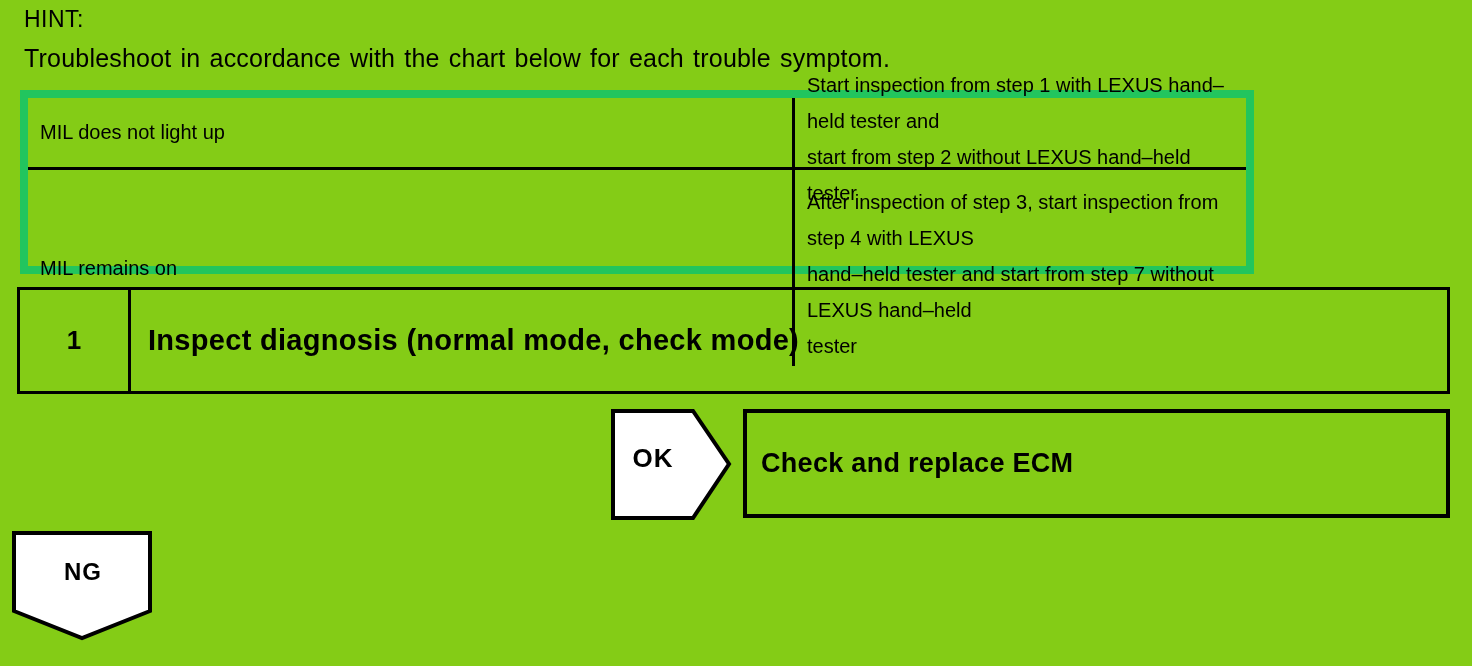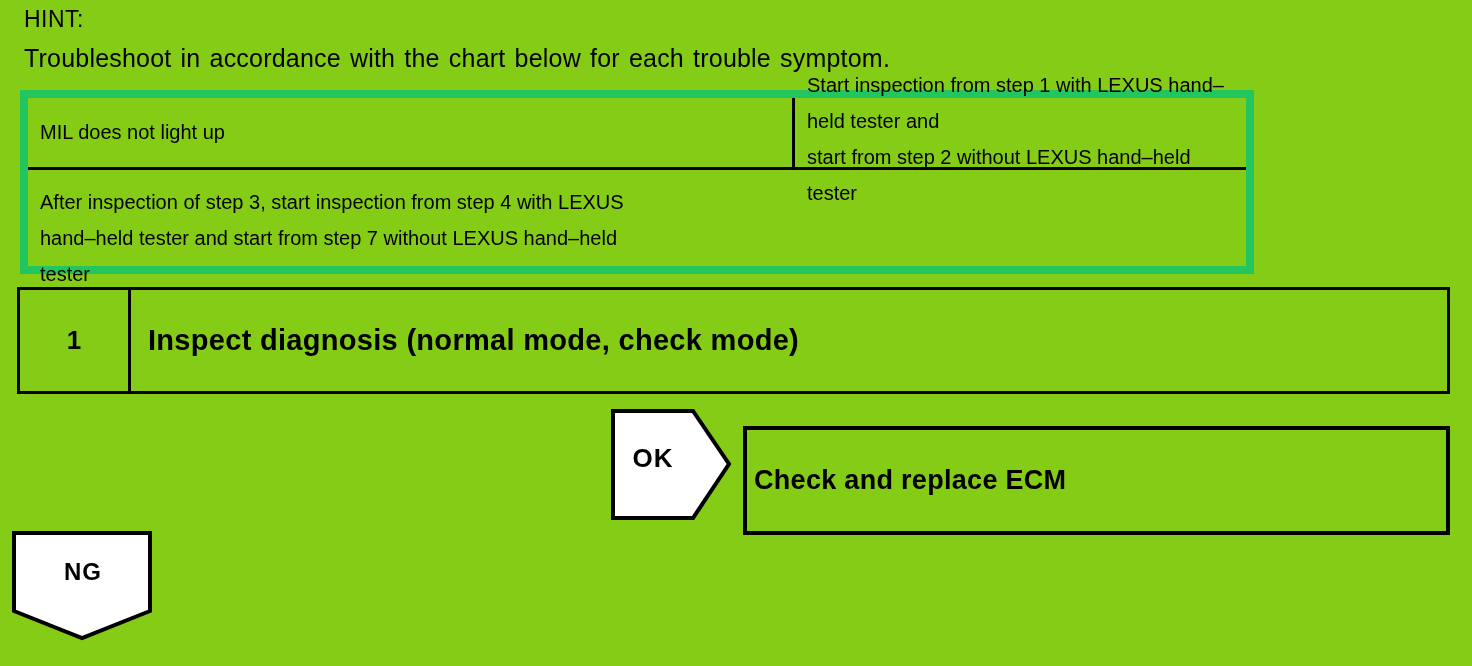--- a/index.html
+++ b/index.html
@@ -75,25 +75,25 @@
     position: absolute; left: 611px; top: 409px;
     width: 121px; height: 98px;
   }
   .ok-connector svg { position: absolute; left: 0; top: 0; }
   .ok-label {
     position: absolute; left: 0; top: 0; width: 84px; height: 100%;
     display: flex; align-items: center; justify-content: center;
     font-size: 26px; font-weight: bold; letter-spacing: 1px;
   }
   .ok-action-box {
-    position: absolute; left: 743px; top: 426px;
+    position: absolute; left: 743px; top: 409px;
     width: 707px; height: 109px;
     border: 4px solid #000;
     display: flex; align-items: center;
-    padding-left: 7px;
+    padding-left: 14px;
     font-size: 27px; font-weight: bold;
     letter-spacing: 0.3px;
   }
 
   
   .ng-connector {
     position: absolute; left: 12px; top: 531px;
     width: 142px; height: 112px;
   }
   .ng-connector svg { position: absolute; left: 0; top: 0; }
@@ -108,20 +108,21 @@
 
 <div class="page">
 
   <div class="hint-label">HINT:</div>
   <div class="hint-text">Troubleshoot in accordance with the chart below for each trouble symptom.</div>
 
   <div class="symptom-table">
     <div class="cell bb br symptom-cell">MIL does not light up</div>
     <div class="cell bb action-cell">Start inspection from step 1 with LEXUS hand–held tester and
 start from step 2 without LEXUS hand–held tester</div>
+    <div class="cell br symptom-cell">MIL remains on</div>
     <div class="cell action-cell">After inspection of step 3, start inspection from step 4 with LEXUS
 hand–held tester and start from step 7 without LEXUS hand–held
 tester</div>
   </div>
 
   <div class="step-box">
     <div class="step-number">1</div>
     <div class="step-title">Inspect diagnosis (normal mode, check mode)</div>
   </div>
 

